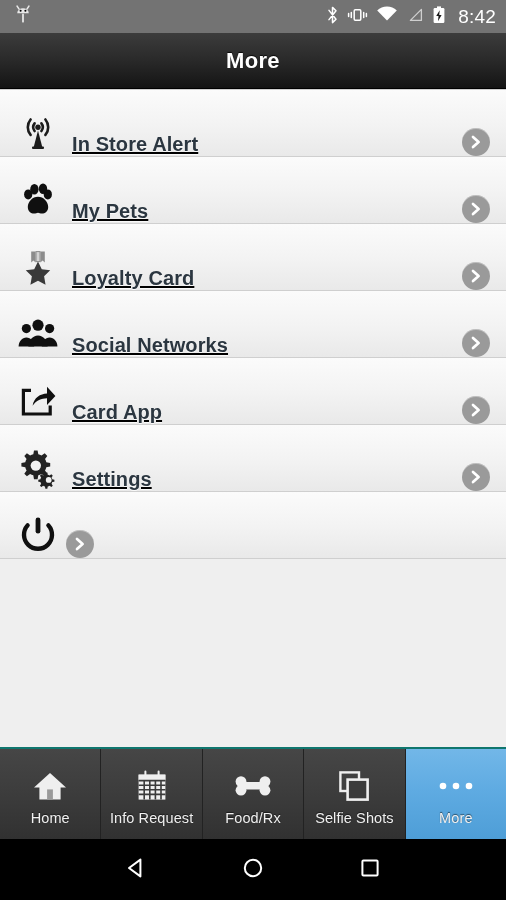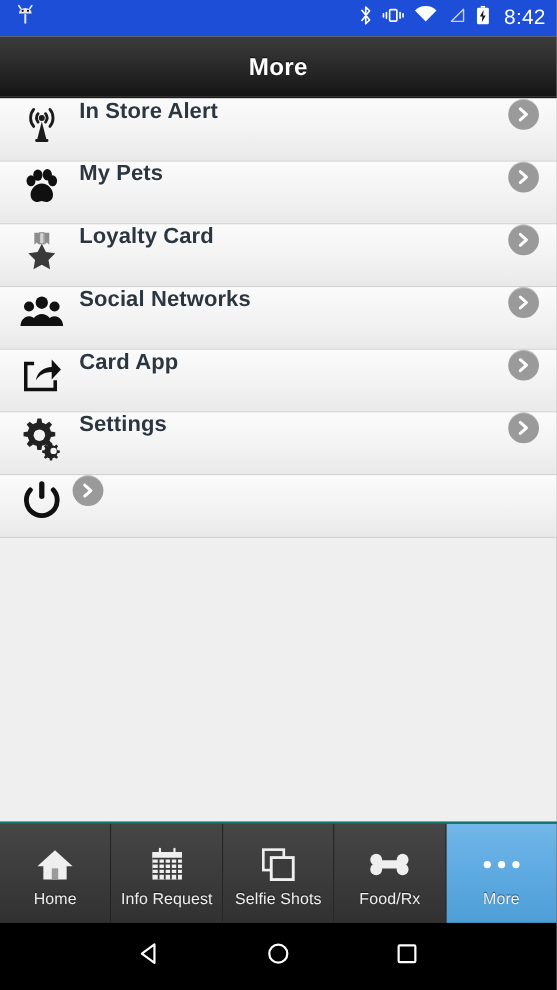--- a/index.html
+++ b/index.html
@@ -6,21 +6,21 @@
   html,body { width:506px; height:900px; background:#000; }
   body {
     font-family:"Liberation Sans", sans-serif;
     -webkit-font-smoothing:antialiased;
     overflow:hidden;
   }
   #device { position:relative; width:506px; height:900px; background:#f2f2f2; display:flex; flex-direction:column; }
 
   
   .statusbar {
-    height:33px; background:#1d4ed8; display:flex; align-items:center;
+    height:33px; background:#737373; display:flex; align-items:center;
     padding:0 10px 0 14px; flex:0 0 33px;
   }
   .statusbar .sb-left { display:flex; align-items:center; }
   .statusbar .sb-right { margin-left:auto; display:flex; align-items:center; gap:8px; }
   .sb-clock { color:#fff; font-size:19px; font-weight:400; letter-spacing:.2px; margin-left:4px; }
   .sb-ico { display:block; }
 
   
   .titlebar {
     flex:0 0 56px; height:56px;
@@ -29,25 +29,26 @@
     display:flex; align-items:center; justify-content:center;
     position:relative;
   }
   .titlebar .title { color:#fff; font-size:22px; font-weight:bold; letter-spacing:.3px;
     text-shadow:0 -1px 1px rgba(0,0,0,.8); }
 
   
   .list { flex:1 1 auto; overflow:hidden; background:#efefef;
     border-top:1px solid #cfcfcf; }
   .row {
-    height:57px; display:flex; align-items:flex-start;
+    height:67px; display:flex; align-items:flex-end;
     padding:0 12px 0 10px;
     background:linear-gradient(to bottom,#fbfbfb 0%,#f3f3f3 52%,#e9e9e9 100%);
     border-bottom:1px solid #cfcfcf;
     position:relative;
+    text-decoration:underline;
   }
   .row.active {
     background:linear-gradient(to bottom,#e0e0e0 0%,#d8d8d8 52%,#cfcfcf 100%);
   }
   .row .icon-wrap {
     width:56px; height:46px; flex:0 0 56px;
     display:flex; align-items:center; justify-content:center;
   }
   .row .label {
     font-size:20px; font-weight:bold; color:#2b3640;
@@ -302,43 +303,43 @@
             <path d="M2.6 10.6h26.8 M2.6 15.2h26.8 M2.6 19.8h26.8 M2.6 24.4h26.8"></path>
             <path d="M8.2 10h0.01 M8.2 10.6v19 M13.8 10.6v19 M19.4 10.6v19 M25 10.6v19"></path>
           </g>
         </svg>
       </span>
       <span class="tab-label">Info Request</span>
     </div>
 
     <div class="tab">
       <span class="tab-ico">
-        <svg width="32" height="32" viewBox="0 0 32 32">
-          <rect x="2.4" y="2.4" width="18.6" height="18.6" fill="none" stroke="#efefef" stroke-width="2.4"></rect>
-          <rect x="9.6" y="9.6" width="20" height="20" fill="#3b3b3b" stroke="#efefef" stroke-width="2.6"></rect>
-        </svg>
-      </span>
-      <span class="tab-label">Selfie Shots</span>
-    </div>
-
-    <div class="tab">
-      <span class="tab-ico">
         <svg width="40" height="28" viewBox="0 0 40 28">
           <g fill="#efefef">
             <rect x="9" y="10" width="22" height="7.6" rx="1"></rect>
             <circle cx="8" cy="9.6" r="5.4"></circle>
             <circle cx="8" cy="18.2" r="5.4"></circle>
             <circle cx="32" cy="9.6" r="5.4"></circle>
             <circle cx="32" cy="18.2" r="5.4"></circle>
           </g>
         </svg>
       </span>
       <span class="tab-label">Food/Rx</span>
     </div>
 
+    <div class="tab">
+      <span class="tab-ico">
+        <svg width="32" height="32" viewBox="0 0 32 32">
+          <rect x="2.4" y="2.4" width="18.6" height="18.6" fill="none" stroke="#efefef" stroke-width="2.4"></rect>
+          <rect x="9.6" y="9.6" width="20" height="20" fill="#3b3b3b" stroke="#efefef" stroke-width="2.6"></rect>
+        </svg>
+      </span>
+      <span class="tab-label">Selfie Shots</span>
+    </div>
+
     <div class="tab selected">
       <span class="tab-ico">
         <svg width="38" height="14" viewBox="0 0 38 14">
           <circle cx="6" cy="7" r="3.3" fill="#fff"></circle>
           <circle cx="19" cy="7" r="3.3" fill="#fff"></circle>
           <circle cx="32" cy="7" r="3.3" fill="#fff"></circle>
         </svg>
       </span>
       <span class="tab-label">More</span>
     </div>

